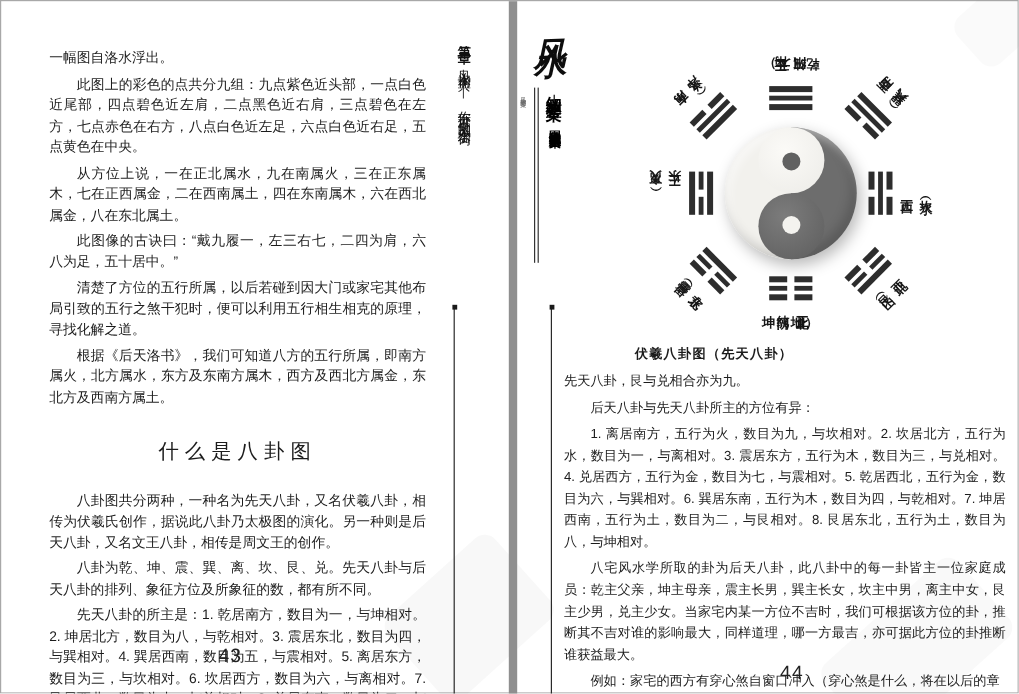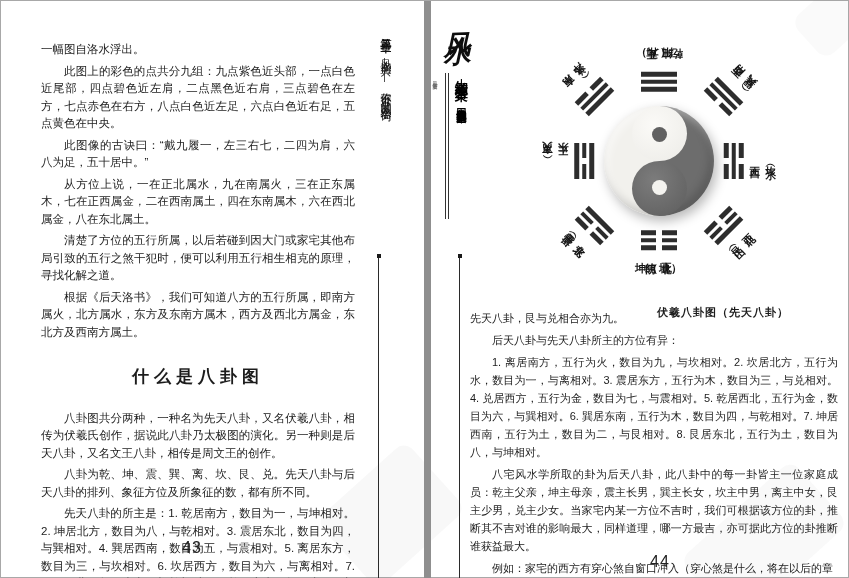--- a/index.html
+++ b/index.html
@@ -12,21 +12,21 @@
   .vrule{position:absolute;width:1px;background:#2a2a2a;}
   .vrule .tip{position:absolute;left:-1.5px;top:-3px;width:4px;height:4px;background:#1a1a1a;}
   #rule-left{left:377px;top:256px;height:322px;}
   #rule-right{left:458px;top:256px;height:322px;}
 
   
   #left-col{position:absolute;left:36px;top:36px;width:322px;text-align:justify;
             font-size:11.5px;line-height:17.5px;}
   .para{margin:4px;}
   .para.ind{text-indent:2em;}
-  #left-heading{margin:27px 0 24px;text-align:center;font-size:17px;font-weight:bold;letter-spacing:5px;}
+  #left-heading{margin:27px 0 24px;text-align:center;font-size:17px;font-weight:normal;letter-spacing:5px;}
   #sidebar{position:absolute;left:366px;top:28px;height:232px;width:26px;
            writing-mode:vertical-rl;font-size:11px;letter-spacing:2px;color:#111;}
   #sidebar .chap{font-weight:bold;margin-bottom:10px;}
   .pagenum{position:absolute;font-size:16px;color:#222;letter-spacing:1px;}
   #pn-left{left:181px;top:538px;}
   #pn-right{left:649px;top:552px;}
 
   
   #rp-header{position:absolute;left:431px;top:8px;width:46px;height:250px;}
   #brand{position:absolute;left:6px;top:2px;writing-mode:vertical-rl;
@@ -58,21 +58,21 @@
   .trigram{display:flex;flex-direction:column;gap:3px;}
   .bar{width:36px;height:4.5px;background:#2d2d2d;display:flex;justify-content:space-between;}
   .bar.broken{background:transparent;}
   .bar.broken i{display:block;width:15px;height:100%;background:#2d2d2d;}
   .trigram.vert{flex-direction:row;}
   .trigram.vert .bar{width:4.5px;height:36px;flex-direction:column;}
   .trigram.vert .bar.broken i{width:100%;height:15px;}
   .oct-cols{display:flex;gap:2px;}
   .oct-cols span{writing-mode:vertical-rl;font-size:10.5px;font-weight:600;letter-spacing:1.5px;color:#161616;}
   .oct-name{font-size:11px;font-weight:600;letter-spacing:1px;color:#161616;}
-  #bagua-caption{position:absolute;left:528px;top:304px;width:260px;text-align:right;
+  #bagua-caption{position:absolute;left:528px;top:286px;width:260px;text-align:left;
                  font-size:11px;font-weight:bold;letter-spacing:1px;}
 
   
   #right-col{position:absolute;left:465px;top:304px;width:376px;text-align:justify;
              font-size:11px;line-height:18px;}
 
   
   .wm{position:absolute;background:rgba(120,120,120,0.05);border-radius:12px;transform:rotate(-42deg);}
   #wm1{left:330px;top:468px;width:120px;height:92px;}
   #wm2{left:688px;top:498px;width:150px;height:86px;background:rgba(120,120,120,0.045);}
@@ -85,22 +85,22 @@
 
   <div class="wm" id="wm1"></div>
   <div class="wm" id="wm2"></div>
   <div class="wm" id="wm3"></div>
 
   <div>
     <div id="left-col">
       <div id="left-paras-top">
           <p class="para">一幅图自洛水浮出。</p>
           <p class="para ind">此图上的彩色的点共分九组：九点紫色近头部，一点白色近尾部，四点碧色近左肩，二点黑色近右肩，三点碧色在左方，七点赤色在右方，八点白色近左足，六点白色近右足，五点黄色在中央。</p>
+          <p class="para ind">从方位上说，一在正北属水，九在南属火，三在正东属木，七在正西属金，二在西南属土，四在东南属木，六在西北属金，八在东北属土。</p>
           <p class="para ind">此图像的古诀曰：“戴九履一，左三右七，二四为肩，六八为足，五十居中。”</p>
-          <p class="para ind">从方位上说，一在正北属水，九在南属火，三在正东属木，七在正西属金，二在西南属土，四在东南属木，六在西北属金，八在东北属土。</p>
           <p class="para ind">清楚了方位的五行所属，以后若碰到因大门或家宅其他布局引致的五行之煞干犯时，便可以利用五行相生相克的原理，寻找化解之道。</p>
           <p class="para ind">根据《后天洛书》，我们可知道八方的五行所属，即南方属火，北方属水，东方及东南方属木，西方及西北方属金，东北方及西南方属土。</p>
         </div>
       <h2 id="left-heading">什么是八卦图</h2>
       <div id="left-paras-bottom">
           <p class="para ind">八卦图共分两种，一种名为先天八卦，又名伏羲八卦，相传为伏羲氏创作，据说此八卦乃太极图的演化。另一种则是后天八卦，又名文王八卦，相传是周文王的创作。</p>
           <p class="para ind">八卦为乾、坤、震、巽、离、坎、艮、兑。先天八卦与后天八卦的排列、象征方位及所象征的数，都有所不同。</p>
           <p class="para ind">先天八卦的所主是：1. 乾居南方，数目为一，与坤相对。2. 坤居北方，数目为八，与乾相对。3. 震居东北，数目为四，与巽相对。4. 巽居西南，数目为五，与震相对。5. 离居东方，数目为三，与坎相对。6. 坎居西方，数目为六，与离相对。7. 艮居西北，数目为七，与兑相对。8. 兑居东南，数目为二，与艮相对。</p>
         </div>
     </div>
@@ -193,21 +193,21 @@
                 <i></i>
                 <i></i>
               </div>
               <div class="bar"></div>
             </div>
             <div class="oct-cols">
               <span>艮（山）</span>
               <span>西北</span>
             </div>
           </div>
-          <div class="octant" style="transform: translate(-50%, -50%) translateY(92px);">
+          <div class="octant" style="transform: translate(-50%, -50%) translateY(92px); font-family: Liberation Mono, monospace;">
             <div class="trigram">
               <div class="bar broken">
                 <i></i>
                 <i></i>
               </div>
               <div class="bar broken">
                 <i></i>
                 <i></i>
               </div>
               <div class="bar broken">

